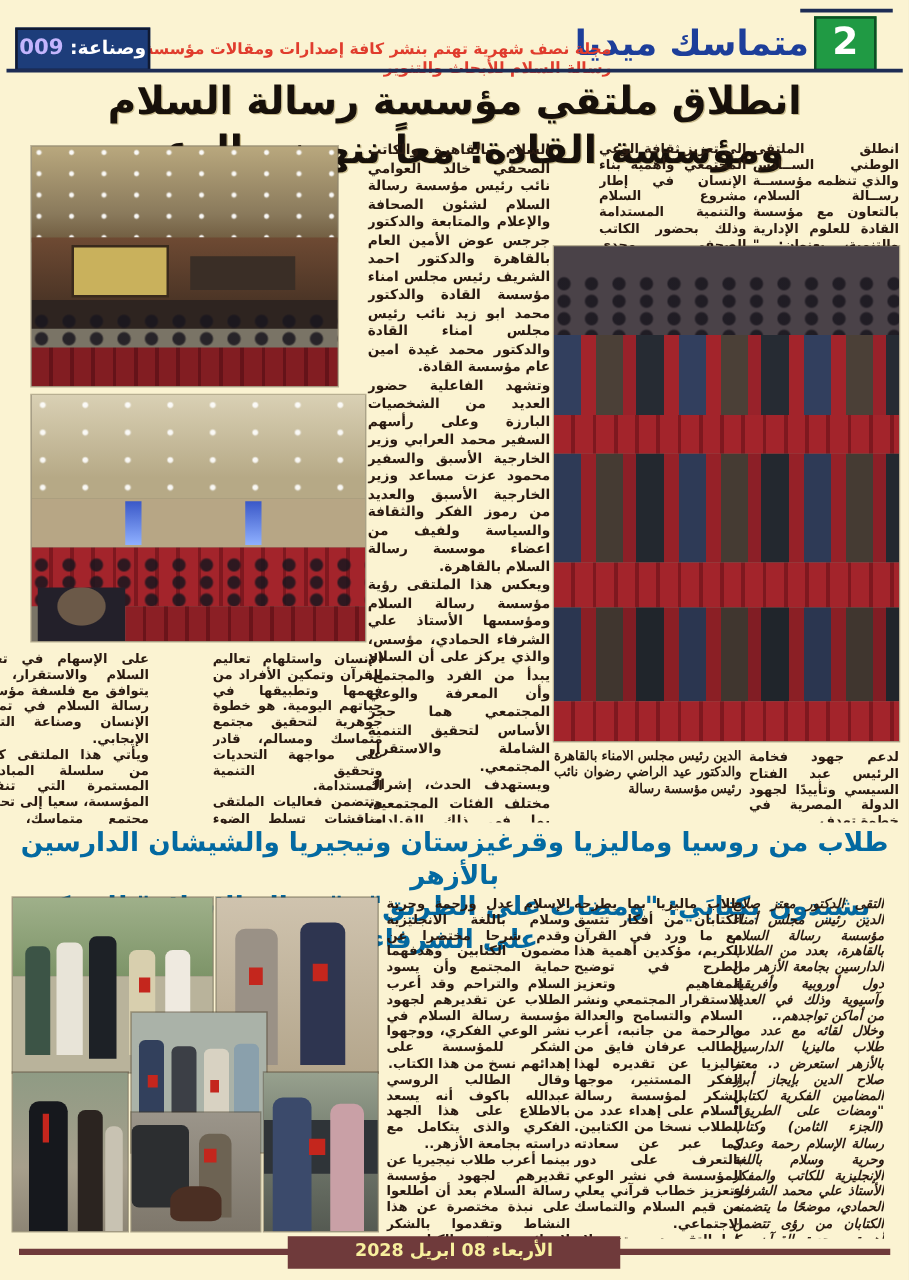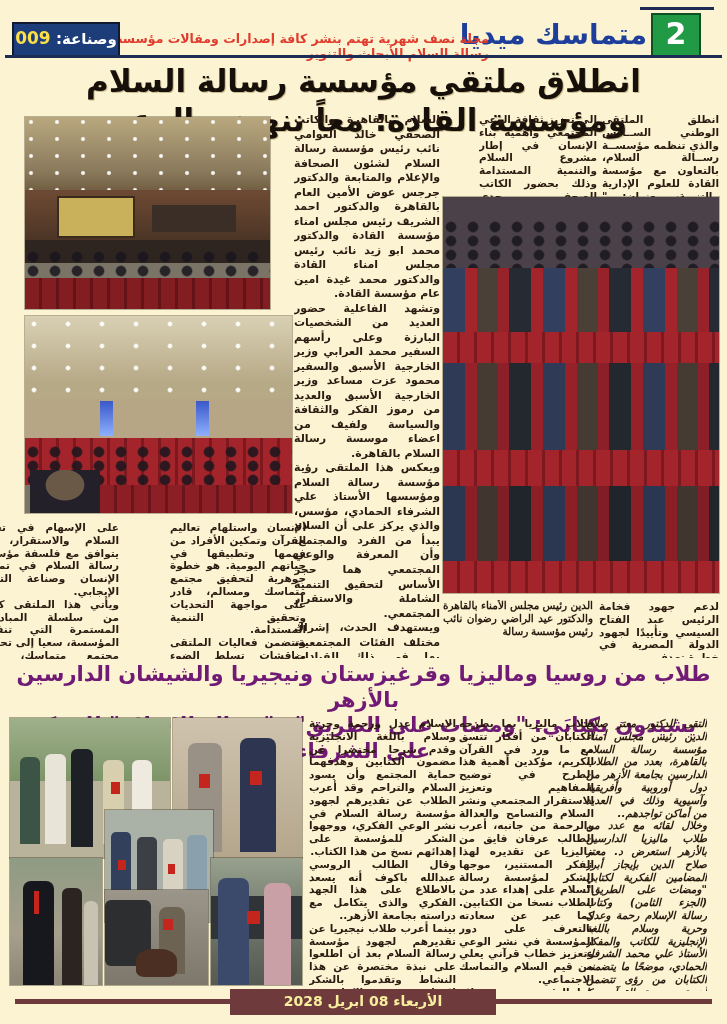--- a/index.html
+++ b/index.html
@@ -5,26 +5,26 @@
   html,body{margin:0;padding:0;}
   body{background:#e8e0c0;font-family:"DejaVu Sans",sans-serif;}
   .page{position:relative;width:727px;height:1024px;margin:0 auto;background:#fbf3d2;overflow:hidden;direction:rtl;}
 
   
   .rule-top{position:absolute;top:7px;right:13px;width:74px;height:3px;background:#1d2c55;}
   .edition-box{position:absolute;top:13px;right:26px;width:46px;height:40px;background:#209a44;border:2px solid #0e4f23;color:#ffffff;font-size:30px;font-weight:900;text-align:center;line-height:38px;font-family:"DejaVu Sans",sans-serif;}
   .paper-title{position:absolute;top:18px;right:80px;color:#1d3e9a;font-size:28px;font-weight:900;letter-spacing:-1px;}
   .tagline{position:absolute;top:31px;right:238px;width:380px;color:#e03c2d;font-size:12.5px;font-weight:700;text-align:right;}
   .issue-box{position:absolute;top:22px;left:12px;width:104px;height:31px;background:#1d3d7a;border:2px solid #101a33;color:#ffffff;font-size:15px;font-weight:900;text-align:center;line-height:29px;}
-  .issue-box .num{color:#fde047;font-size:17px;}
+  .issue-box .num{color:#c4b5fd;font-size:17px;}
   .band-rule{position:absolute;top:55px;right:5px;left:5px;height:3px;background:#1d2c55;}
 
   
   .headline1{position:absolute;top:62px;right:15px;left:15px;text-align:center;color:#17100a;font-size:31px;font-weight:900;line-height:1.25;text-shadow:1px 1px 0 #c9bb8d;}
-  .headline2{position:absolute;top:662px;right:15px;left:15px;text-align:center;color:#701a75;font-size:21px;font-weight:900;line-height:1.22;}
+  .headline2{position:absolute;top:662px;right:15px;left:15px;text-align:center;color:#0369a1;font-size:21px;font-weight:900;line-height:1.22;}
 
   
   .col{position:absolute;color:#2a1a10;font-size:10.5px;font-weight:700;line-height:1.22;text-align:justify;white-space:pre-line;overflow:hidden;}
   .col-mid{font-size:11px;line-height:1.32;}
 
   
   .ph{position:absolute;overflow:hidden;background:#7a7466;box-shadow:0 0 0 1px rgba(60,50,30,.35);}
   .ph .layer{position:absolute;}
   .dots{background-image:radial-gradient(circle at 6px 5px,rgba(255,255,255,.95) 1.3px,rgba(255,255,255,0) 2.6px);background-size:26px 17px;}
   .dots2{background-image:radial-gradient(circle at 9px 8px,rgba(255,255,255,.9) 1.6px,rgba(255,255,255,0) 3px);background-size:34px 22px;}

